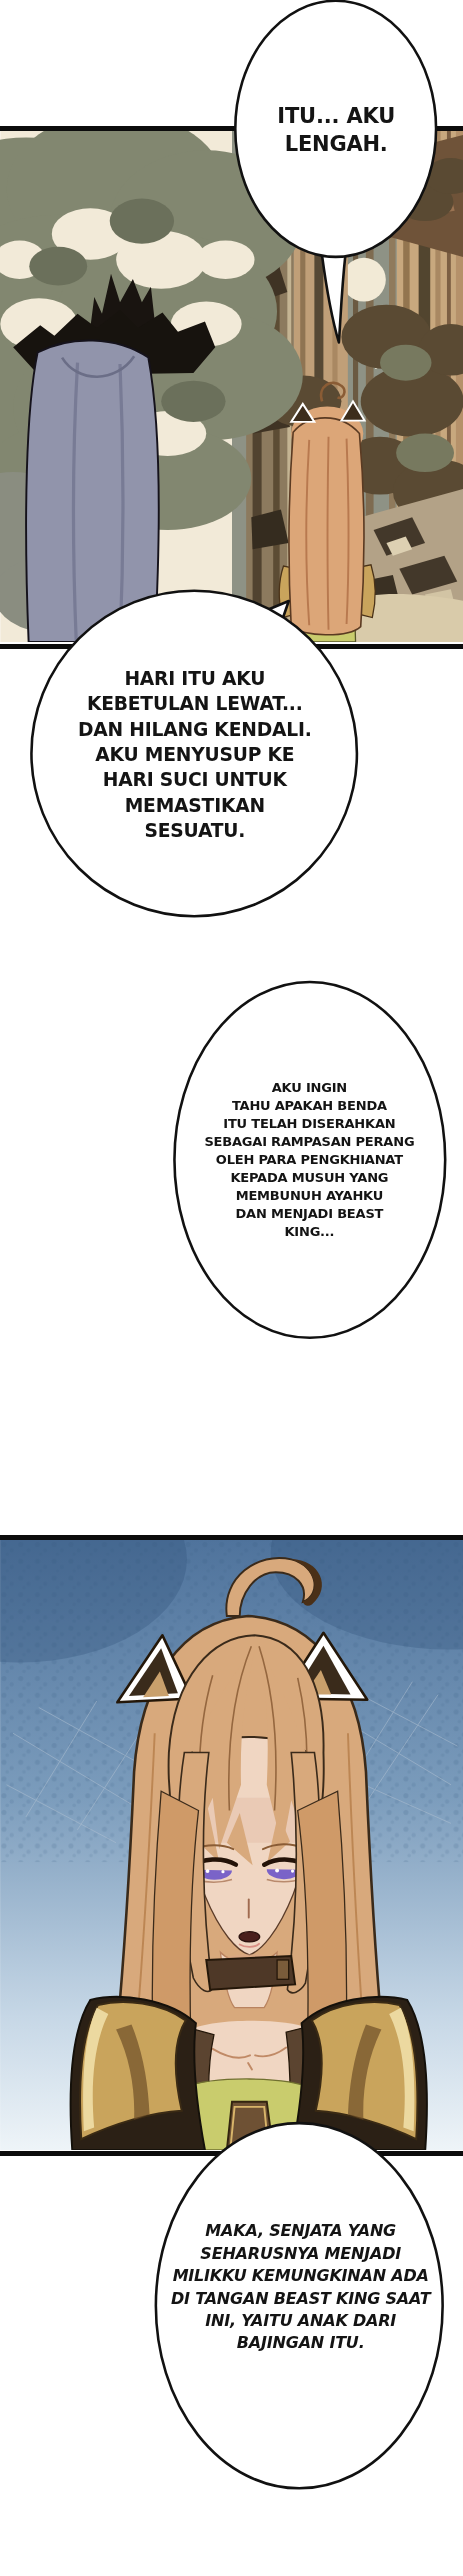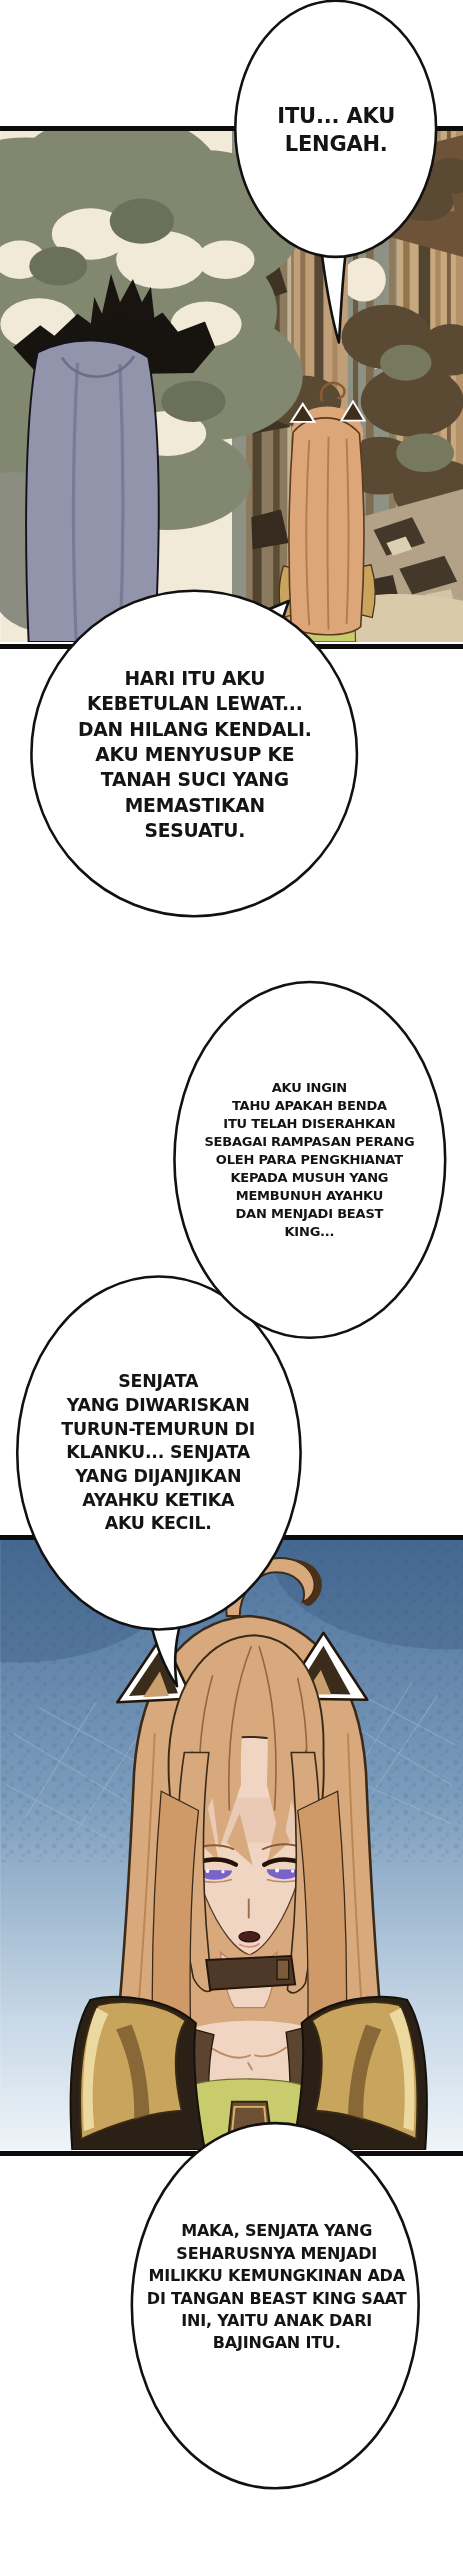--- a/index.html
+++ b/index.html
@@ -16,21 +16,21 @@
         text-align:center;font-weight:700;color:#141414;white-space:pre-line;
         letter-spacing:-0.2px;}
   #bubble-1{left:225px;top:0;width:222px;height:351px;}
   #bubble-1 .btxt{left:9.7px;top:0;width:203px;height:261px;font-size:21px;line-height:1.32;}
   #bubble-2{left:19.3px;top:583px;width:351px;height:357px;}
   #bubble-2 .btxt{left:13px;top:7.7px;width:325px;height:328px;font-size:18.7px;line-height:1.36;}
   #bubble-3{left:166px;top:980px;width:287px;height:361px;}
   #bubble-3 .btxt{left:6.4px;top:2.6px;width:274px;height:355px;font-size:13px;line-height:1.38;}
   #bubble-4{left:7.7px;top:1274px;width:316px;height:425px;}
   #bubble-4 .btxt{left:9px;top:2.6px;width:283px;height:353px;font-size:17.4px;line-height:1.36;}
-  #bubble-5{left:128px;top:2120px;width:299px;height:374px;}
+  #bubble-5{left:152px;top:2120px;width:299px;height:374px;font-style:italic;}
   #bubble-5 .btxt{left:5.2px;top:0px;width:287px;height:335px;font-size:16px;line-height:1.4;}
 </style>
 </head>
 <body>
 
 <div class="page">
 
   <div class="panel" id="panel-forest">
     <svg viewBox="0 0 720 794" width="464" height="511">
       <rect x="0" y="0" width="720" height="794" fill="#f2ead8"></rect>
@@ -329,38 +329,25 @@
 
   <div class="bubble" id="bubble-2">
     <svg viewBox="0 0 545 555">
       <path d="M378,45 L419,28 L407,63 Z" fill="#ffffff" stroke="#111111" stroke-width="4" stroke-linejoin="round"></path>
       <circle cx="272" cy="265" r="253" fill="#ffffff" stroke="#111111" stroke-width="4"></circle>
     </svg>
     <div class="btxt">HARI ITU AKU
 KEBETULAN LEWAT...
 DAN HILANG KENDALI.
 AKU MENYUSUP KE
-TANAH SUCI YANG
+HARI SUCI UNTUK
 MEMASTIKAN
 SESUATU.</div>
   </div>
 
-  <div class="bubble" id="bubble-4">
-    <svg viewBox="0 0 490 660">
-      <path d="M220,536 C230,582 246,616 262,640 C256,602 260,560 274,520 Z" fill="#ffffff" stroke="#111111" stroke-width="4" stroke-linejoin="round"></path>
-      <ellipse cx="234" cy="278" rx="220" ry="274" fill="#ffffff" stroke="#111111" stroke-width="4"></ellipse>
-    </svg>
-    <div class="btxt">SENJATA
-YANG DIWARISKAN
-TURUN-TEMURUN DI
-KLANKU... SENJATA
-YANG DIJANJIKAN
-AYAHKU KETIKA
-AKU KECIL.</div>
-  </div>
 
   <div class="bubble" id="bubble-3">
     <svg viewBox="0 0 445 560">
       <ellipse cx="223" cy="279" rx="210" ry="276" fill="#ffffff" stroke="#111111" stroke-width="4"></ellipse>
     </svg>
     <div class="btxt">AKU INGIN
 TAHU APAKAH BENDA
 ITU TELAH DISERAHKAN
 SEBAGAI RAMPASAN PERANG
 OLEH PARA PENGKHIANAT

